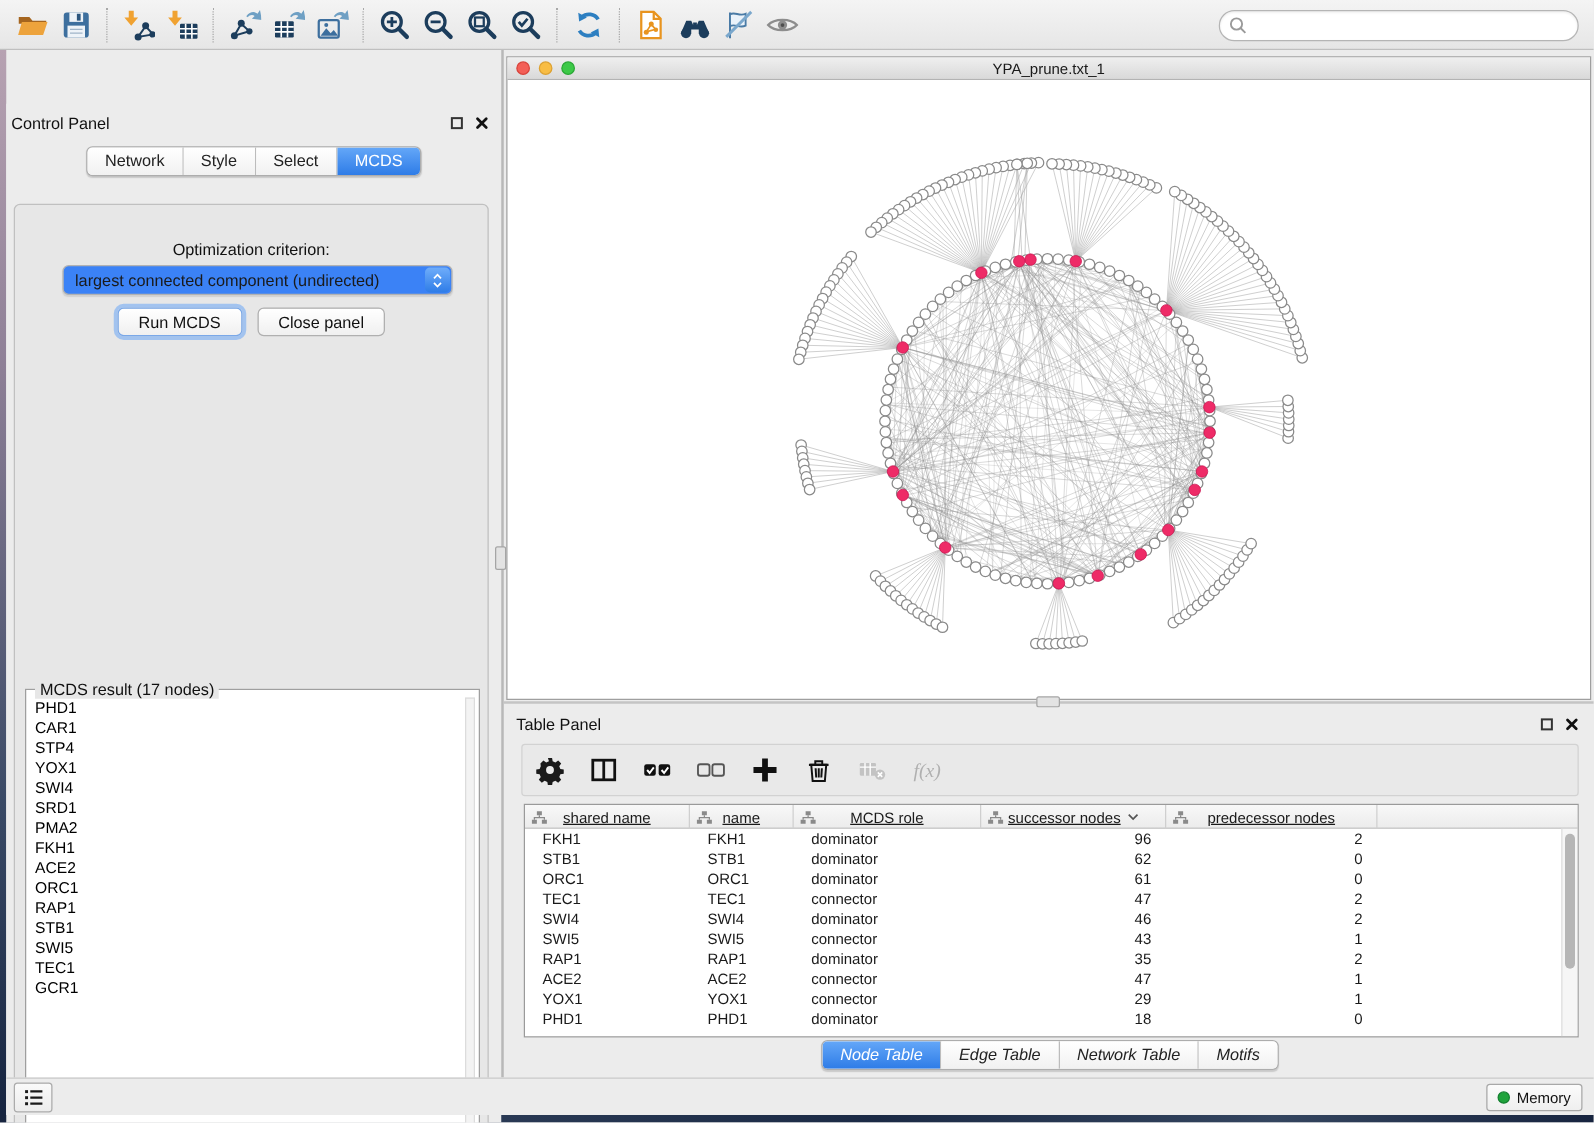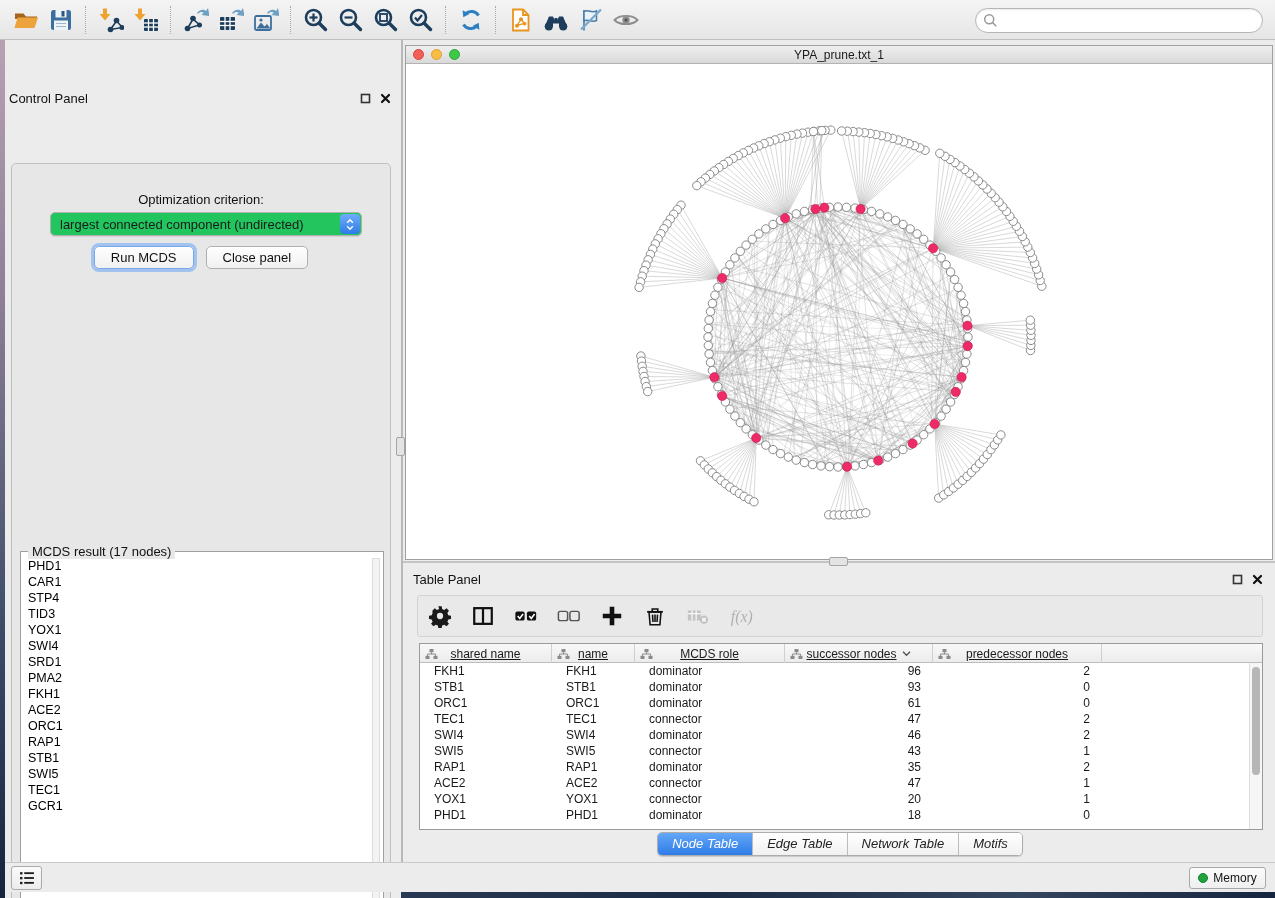--- a/index.html
+++ b/index.html
@@ -35,21 +35,21 @@
   .cp-body { position:absolute; left:6px; top:80px; width:380px; height:768px;
     background:#e7e7e7; border:1px solid #c0c0c0; border-radius:5px; }
   .cp-tabs { position:absolute; left:0; top:34px; width:396px; display:flex; justify-content:center; z-index:3; }
   .seg-group { display:flex; border:1px solid #adadad; border-radius:5px; overflow:hidden; background:#fff;
     box-shadow:0 1px 1px rgba(0,0,0,.15); }
   .seg { font-size:13px; padding:3px 14px 4px; background:linear-gradient(#fff,#f1f1f1); color:#222;
     border-right:1px solid #bcbcbc; text-align:center; }
   .seg:last-child { border-right:none; }
   .seg.active { background:linear-gradient(#64a7f8,#2e7ce7); color:#fff; }
   .opt-label { position:absolute; left:0; top:28px; width:100%; text-align:center; font-size:13px; color:#111; }
-  .dropdown { position:absolute; left:38px; top:48px; width:312px; height:24px; background:#22c55e;
+  .dropdown { position:absolute; left:38px; top:48px; width:312px; height:24px; background:#3b82f6;
     border:1px solid #b2b2b2; border-radius:5px; display:flex; align-items:center;
     box-shadow:0 1px 1px rgba(0,0,0,.1); }
   .dd-text { font-size:13px; padding-left:9px; flex:1; white-space:nowrap; overflow:hidden; }
   .dd-step { width:20px; height:20px; margin-right:1px; border-radius:4px;
     background:linear-gradient(#6fadfa,#2e7ce7); display:flex; align-items:center; justify-content:center; }
   .btn-row { position:absolute; left:0; top:82px; width:100%; display:flex; justify-content:center; gap:12px; }
   .mac-btn { font-family:"Liberation Sans",sans-serif; font-size:13px; padding:3px 16px 4px; height:23px;
     background:linear-gradient(#fff,#f0f0f0); border:1px solid #b0b0b0; border-radius:5px; color:#111; }
   .mac-btn.focus { box-shadow:0 0 0 3px rgba(105,165,245,.55); border-color:#7aa8e8; }
   .result-group { position:absolute; left:8px; top:387px; width:364px; height:366px;
@@ -294,20 +294,28 @@
     <span class="panel-title">Control Panel</span>
     <span class="panel-hicons">
       <svg viewBox="0 0 11 11">
           <rect x="1.5" y="1.5" width="8" height="8" fill="none" stroke="#333" stroke-width="1.6"></rect>
         </svg>
       <svg viewBox="0 0 11 11">
           <path d="M2 2l7 7M9 2l-7 7" stroke="#111" stroke-width="2.2" stroke-linecap="round"></path>
         </svg>
     </span>
   </div>
+  <div class="cp-tabs" id="cpTabs">
+      <div class="seg-group">
+        <div class="seg">Network</div>
+        <div class="seg">Style</div>
+        <div class="seg">Select</div>
+        <div class="seg active">MCDS</div>
+      </div>
+    </div>
   <div class="cp-body">
     <div class="opt-label">Optimization criterion:</div>
     <div class="dropdown">
       <span class="dd-text">largest connected component (undirected)</span>
       <span class="dd-step">
         <svg viewBox="0 0 20 21" width="14" height="15">
             <path d="M6 8l4-4.2 4 4.2" stroke="#fff" stroke-width="2" fill="none"></path>
             <path d="M6 13l4 4.2 4-4.2" stroke="#fff" stroke-width="2" fill="none"></path>
           </svg>
       </span>
@@ -315,21 +323,20 @@
     <div class="btn-row">
       <button class="mac-btn focus">Run MCDS</button>
       <button class="mac-btn">Close panel</button>
     </div>
     <div class="result-group">
       <span class="result-legend">MCDS result (17 nodes)</span>
       <div class="result-list" id="mcdsList">
           <div>PHD1</div>
           <div>CAR1</div>
           <div>STP4</div>
-          <div>TID3</div>
           <div>YOX1</div>
           <div>SWI4</div>
           <div>SRD1</div>
           <div>PMA2</div>
           <div>FKH1</div>
           <div>ACE2</div>
           <div>ORC1</div>
           <div>RAP1</div>
           <div>STB1</div>
           <div>SWI5</div>
@@ -1253,21 +1260,21 @@
           <div class="t-cell left" style="width: 132px;">FKH1</div>
           <div class="t-cell left" style="width: 83px;">FKH1</div>
           <div class="t-cell left" style="width: 150px;">dominator</div>
           <div class="t-cell right" style="width: 148px;">96</div>
           <div class="t-cell right" style="width: 169px;">2</div>
         </div>
         <div class="t-row">
           <div class="t-cell left" style="width: 132px;">STB1</div>
           <div class="t-cell left" style="width: 83px;">STB1</div>
           <div class="t-cell left" style="width: 150px;">dominator</div>
-          <div class="t-cell right" style="width: 148px;">93</div>
+          <div class="t-cell right" style="width: 148px;">62</div>
           <div class="t-cell right" style="width: 169px;">0</div>
         </div>
         <div class="t-row">
           <div class="t-cell left" style="width: 132px;">ORC1</div>
           <div class="t-cell left" style="width: 83px;">ORC1</div>
           <div class="t-cell left" style="width: 150px;">dominator</div>
           <div class="t-cell right" style="width: 148px;">61</div>
           <div class="t-cell right" style="width: 169px;">0</div>
         </div>
         <div class="t-row">
@@ -1302,21 +1309,21 @@
           <div class="t-cell left" style="width: 132px;">ACE2</div>
           <div class="t-cell left" style="width: 83px;">ACE2</div>
           <div class="t-cell left" style="width: 150px;">connector</div>
           <div class="t-cell right" style="width: 148px;">47</div>
           <div class="t-cell right" style="width: 169px;">1</div>
         </div>
         <div class="t-row">
           <div class="t-cell left" style="width: 132px;">YOX1</div>
           <div class="t-cell left" style="width: 83px;">YOX1</div>
           <div class="t-cell left" style="width: 150px;">connector</div>
-          <div class="t-cell right" style="width: 148px;">20</div>
+          <div class="t-cell right" style="width: 148px;">29</div>
           <div class="t-cell right" style="width: 169px;">1</div>
         </div>
         <div class="t-row">
           <div class="t-cell left" style="width: 132px;">PHD1</div>
           <div class="t-cell left" style="width: 83px;">PHD1</div>
           <div class="t-cell left" style="width: 150px;">dominator</div>
           <div class="t-cell right" style="width: 148px;">18</div>
           <div class="t-cell right" style="width: 169px;">0</div>
         </div>
       </div>

